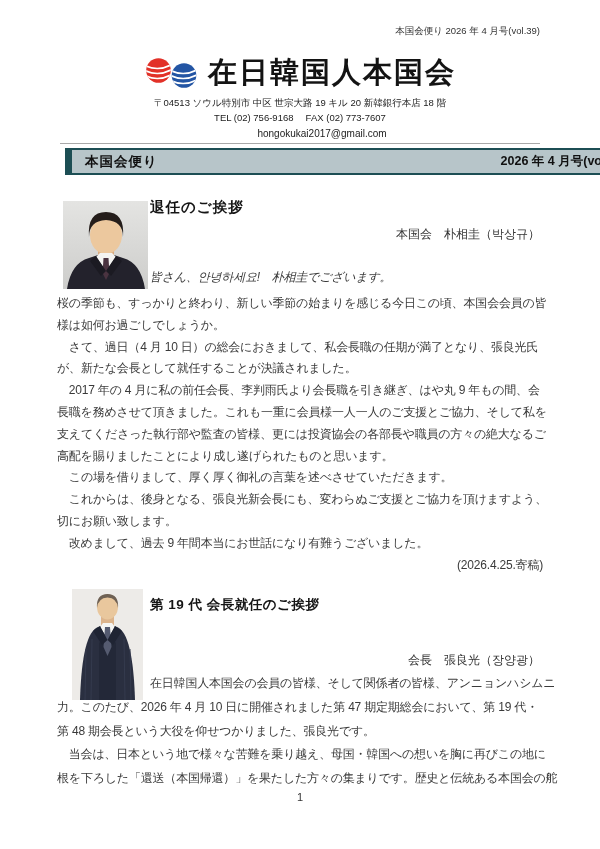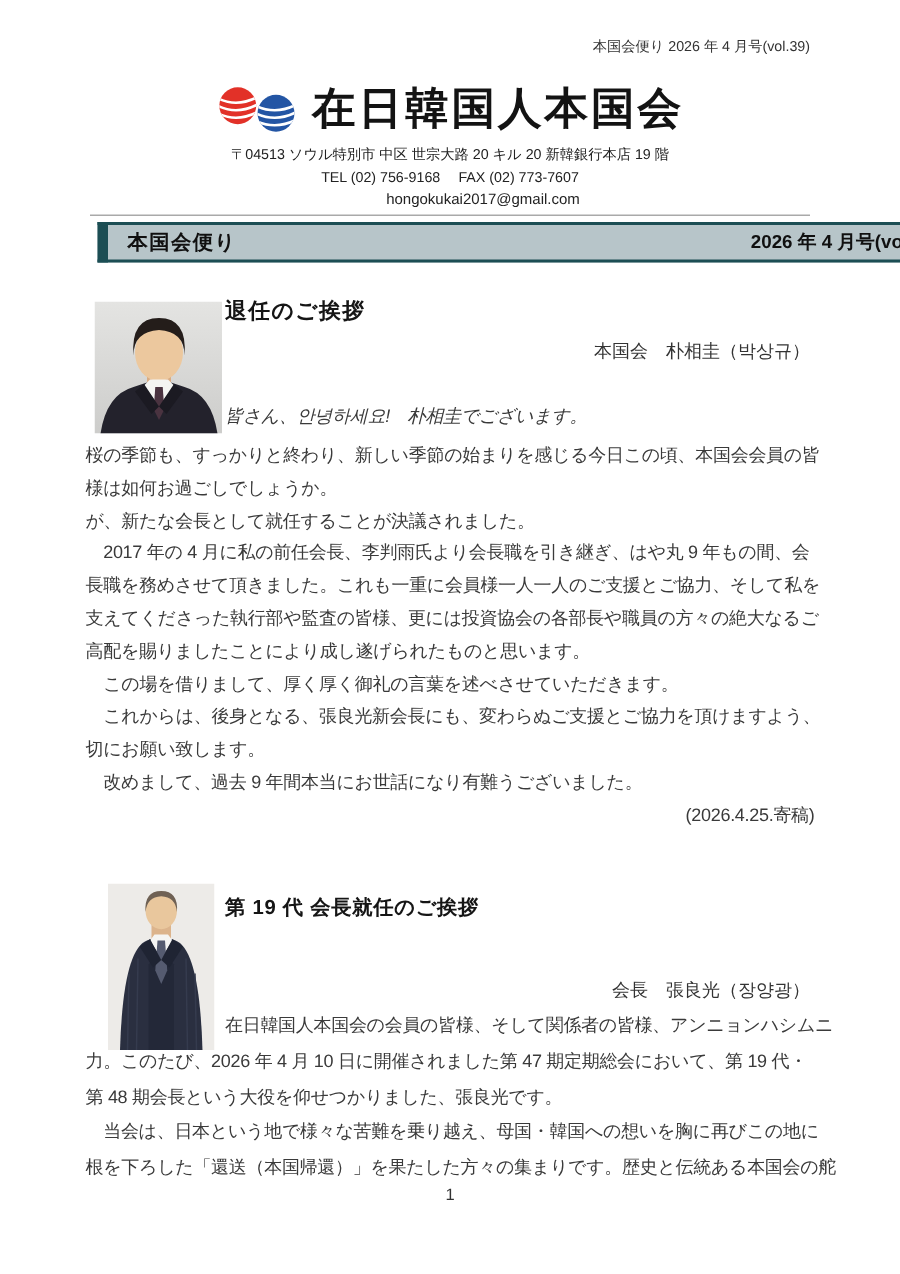--- a/index.html
+++ b/index.html
@@ -80,21 +80,21 @@
           <circle cx="40" cy="18.5" r="12.3" fill="#2355a4"></circle>
           <g clip-path="url(#cb)" stroke="#ffffff" stroke-width="1.7" fill="none">
             <path d="M26.5 13.5 Q40 20 54 12.5"></path>
             <path d="M26.5 18.5 Q40 25 54 17.5"></path>
             <path d="M26.5 23.5 Q40 30 54 22.5"></path>
           </g>
         </svg>
       </span>
       <span class="org-name">在日韓国人本国会</span>
     </div>
-    <div class="addr">〒04513 ソウル特別市 中区 世宗大路 20 キル 20 新韓銀行本店 19 階</div>
+    <div class="addr">〒04513 ソウル特別市 中区 世宗大路 19 キル 20 新韓銀行本店 18 階</div>
     <div class="addr">TEL (02) 756-9168　 FAX (02) 773-7607</div>
     <div class="addr email">hongokukai2017@gmail.com</div>
   </div>
 
   <div class="sep"></div>
 
   <div class="banner">
     <span class="banner-title">本国会便り</span>
     <span class="banner-issue">2026 年 4 月号(vol.39)</span>
   </div>
@@ -117,20 +117,21 @@
       <path d="M33 55 L43 70 L38 75 L27 60 Z" fill="#1b1a22"></path>
       <path d="M53 55 L43 70 L48 75 L59 60 Z" fill="#1b1a22"></path>
     </svg>
   </div>
   <div class="s1-heading">退任のご挨拶</div>
   <div class="s1-byline">本国会　朴相圭（박상규）</div>
   <div class="s1-opening bodyline">皆さん、안녕하세요!　朴相圭でございます。</div>
   <div class="s1-body">
     <div class="bodyline">桜の季節も、すっかりと終わり、新しい季節の始まりを感じる今日この頃、本国会会員の皆</div>
     <div class="bodyline">様は如何お過ごしでしょうか。</div>
+    <div class="bodyline">　さて、過日（4 月 10 日）の総会におきまして、私会長職の任期が満了となり、張良光氏</div>
     <div class="bodyline">が、新たな会長として就任することが決議されました。</div>
     <div class="bodyline">　2017 年の 4 月に私の前任会長、李判雨氏より会長職を引き継ぎ、はや丸 9 年もの間、会</div>
     <div class="bodyline">長職を務めさせて頂きました。これも一重に会員様一人一人のご支援とご協力、そして私を</div>
     <div class="bodyline">支えてくださった執行部や監査の皆様、更には投資協会の各部長や職員の方々の絶大なるご</div>
     <div class="bodyline">高配を賜りましたことにより成し遂げられたものと思います。</div>
     <div class="bodyline">　この場を借りまして、厚く厚く御礼の言葉を述べさせていただきます。</div>
     <div class="bodyline">　これからは、後身となる、張良光新会長にも、変わらぬご支援とご協力を頂けますよう、</div>
     <div class="bodyline">切にお願い致します。</div>
     <div class="bodyline">　改めまして、過去 9 年間本当にお世話になり有難うございました。</div>
     <div class="bodyline closing">(2026.4.25.寄稿)</div>

